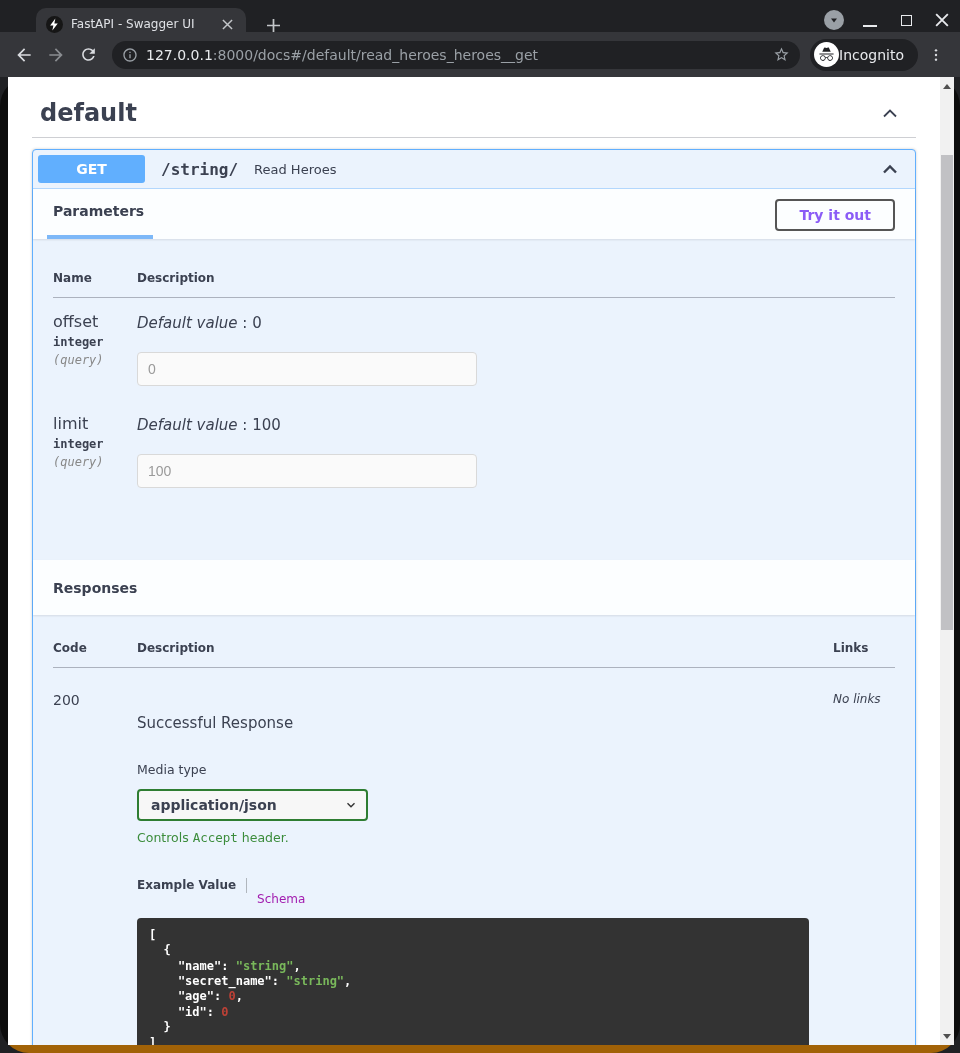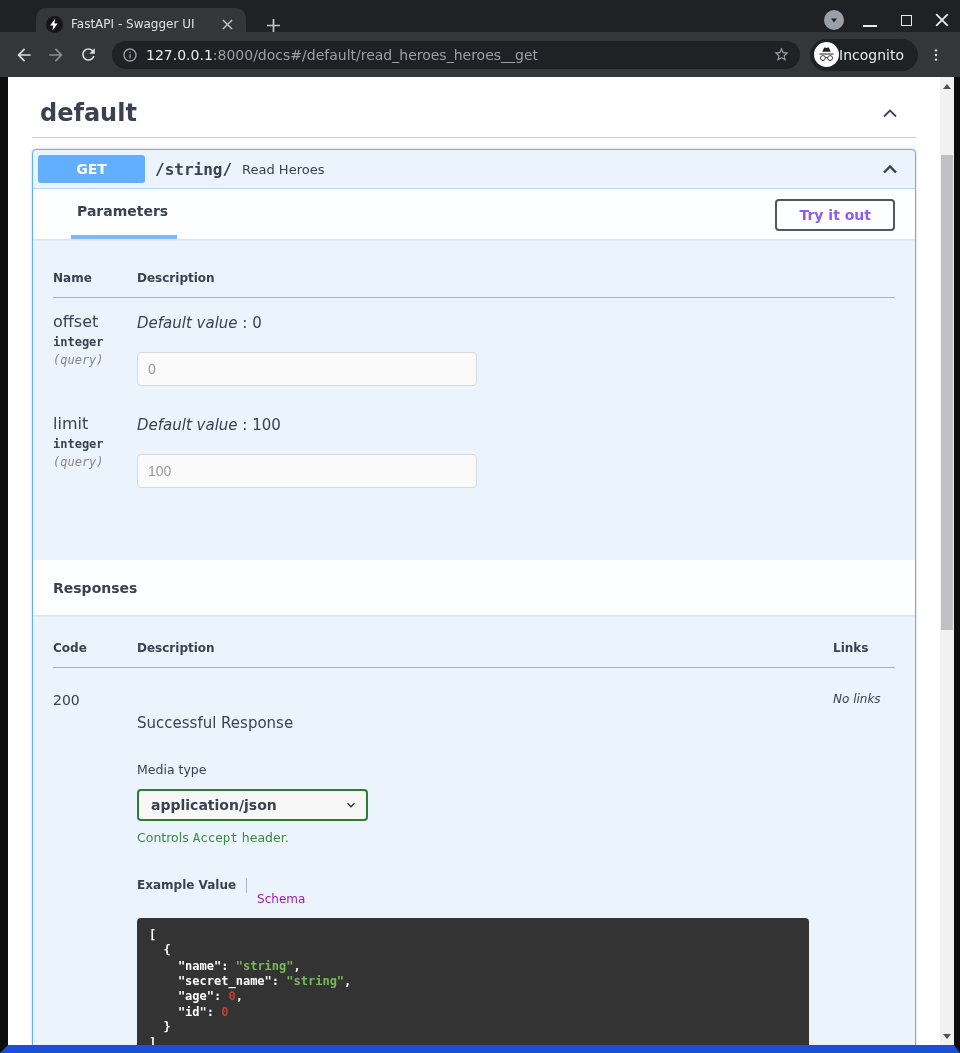--- a/index.html
+++ b/index.html
@@ -25,46 +25,46 @@
   .toolbar { height:45px; background:#35363a; display:flex; align-items:center; padding:16px 10px; gap:4px; flex:none; }
   .nav-btn { width:28px; height:28px; display:flex; align-items:center; justify-content:center; border-radius:50%; flex:none; }
   .omnibox { flex:1; height:28px; background:#202124; border-radius:14px; margin:0 6px; display:flex; align-items:center; padding:0 10px 0 10px; gap:8px; min-width:0; }
   .url-text { font-size:14px; white-space:nowrap; overflow:hidden; flex:1; color:#9aa0a6; }
   .url-text .host { color:#e8eaed; }
   .incog-chip { height:32px; background:#202124; border-radius:16px; display:flex; align-items:center; gap:0; padding:4px 14px 4px 4px; flex:none; }
   .incog-circle { width:25px; height:25px; background:#fff; border-radius:50%; display:flex; align-items:center; justify-content:center; }
   .incog-label { color:#e8eaed; font-size:14px; }
 
   
-  .content-row { flex:1; display:flex; border-left:8px solid #0d0d0d; border-right:6px solid #0d0d0d; border-bottom:8px solid #1d4ed8; min-height:0; background:#fff; }
+  .content-row { flex:1; display:flex; border-left:8px solid #0d0d0d; border-right:6px solid #0d0d0d; border-bottom:8px solid #a16207; min-height:0; background:#fff;border-radius:29px; }
   .page { flex:1; background:#fff; overflow:hidden; color:#3b4151; }
   .scrollbar { width:14px; background:#f1f1f1; position:relative; flex:none; }
   .sb-arrow { position:absolute; left:0; width:14px; height:14px; display:flex; align-items:center; justify-content:center; }
   .sb-up { top:2px; } .sb-down { bottom:2px; }
   .tri-up { width:0; height:0; border-left:4px solid transparent; border-right:4px solid transparent; border-bottom:5px solid #505050; }
   .tri-down { width:0; height:0; border-left:4px solid transparent; border-right:4px solid transparent; border-top:5px solid #505050; }
   .sb-thumb { position:absolute; left:1px; top:78px; width:12px; height:475px; background:#c1c1c4; }
 
   .swagger { padding:14px 24px 0 24px; }
   .tag-row { display:flex; justify-content:space-between; align-items:center; padding:8px 14px 10px 8px; border-bottom:1px solid rgba(59,65,81,.25); }
   .tag-title { font-size:24px; font-weight:700; color:#3b4151; }
   .chev-btn { background:none; border:none; cursor:pointer; padding:2px; }
 
   .opblock { margin-top:11px; border:1px solid #61affe; border-radius:4px; background:#ebf3fd;
              box-shadow:0 0 3px rgba(0,0,0,.19); }
-  .op-summary { display:flex; align-items:center; padding:5px; gap:10px; border-bottom:1px solid rgba(97,175,254,.4); cursor:pointer; }
+  .op-summary { display:flex; align-items:center; padding:5px; gap:16px; border-bottom:1px solid rgba(97,175,254,.4); cursor:pointer; }
   .method-badge { background:#61affe; color:#fff; font-weight:700; font-size:14px; border-radius:3px;
                   min-width:107px; text-align:center; padding:6px 15px; font-family:"DejaVu Sans",sans-serif; }
   .op-path { font-family:"DejaVu Sans Mono","Liberation Mono",monospace; font-weight:700; font-size:16px; color:#3b4151; }
   .op-desc { font-size:13px; color:#3b4151; }
   .op-summary .chev-btn { margin-left:auto; margin-right:8px; }
 
   .section-header { position:relative; height:50px; background:rgba(255,255,255,.85); box-shadow:0 1px 2px rgba(0,0,0,.1); }
   .params-tab { position:absolute; left:14px; bottom:0; padding:0 9px 9px 6px; border-bottom:4px solid #7db8f8;
-                font-size:14px; font-weight:700; color:#3b4151; top:14px;margin-left:24px; }
+                font-size:14px; font-weight:700; color:#3b4151; top:14px; }
   .tryout-btn { position:absolute; right:20px; top:10px; background:transparent; border:2px solid #555;
                 border-radius:4px; color:#8b5cf6; font-weight:700; font-size:14px; padding:6px 22px; cursor:pointer;
                 font-family:"DejaVu Sans",sans-serif; }
 
   .section-body { padding:22px 20px 58px 20px; }
   table.api-table { width:100%; border-collapse:collapse; }
   table.api-table th { text-align:left; font-size:12px; font-weight:700; color:#3b4151;
                        padding:10px 0 12px 0; border-bottom:1px solid rgba(59,65,81,.2); }
   table.api-table td { vertical-align:top; padding-top:14px; }
   col.c-name { width:84px; } col.c-code { width:84px; } col.c-links { width:62px; }

